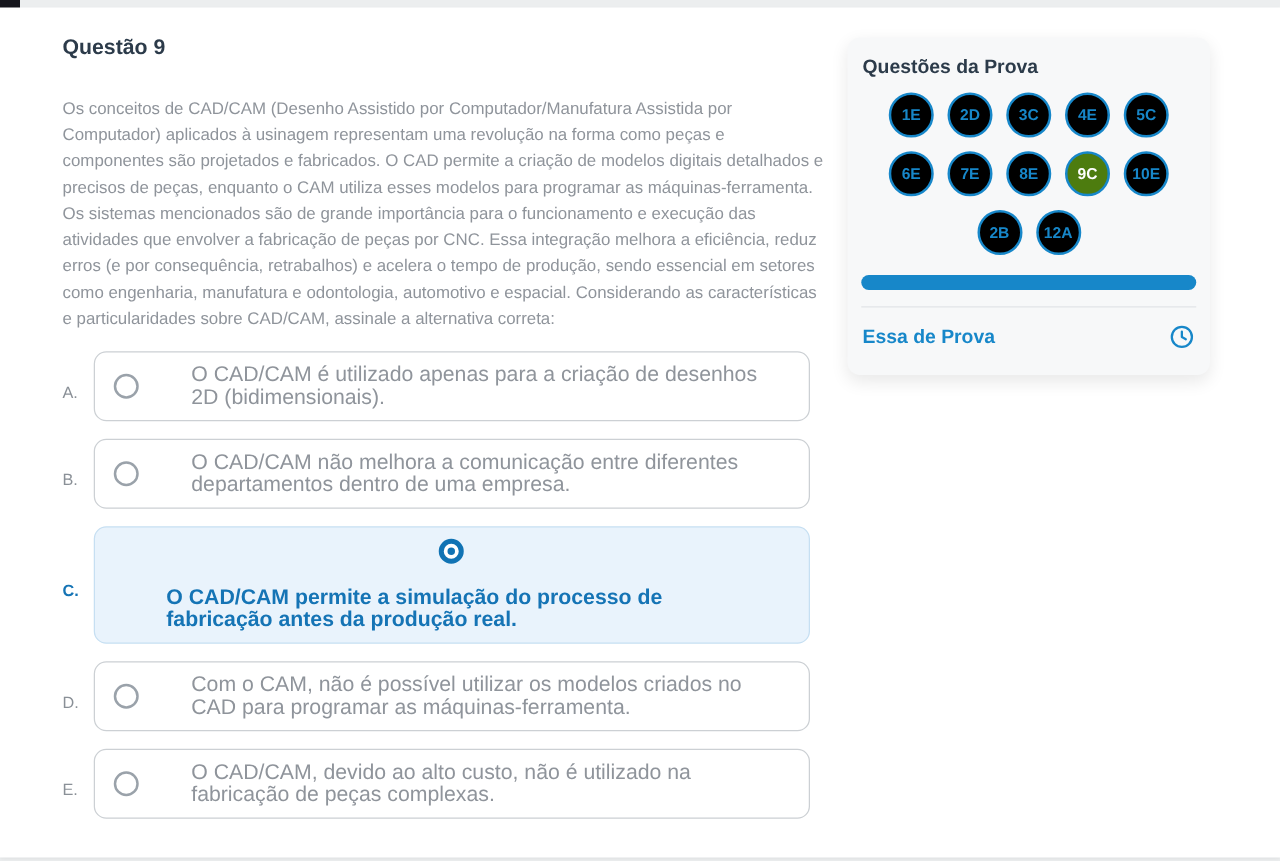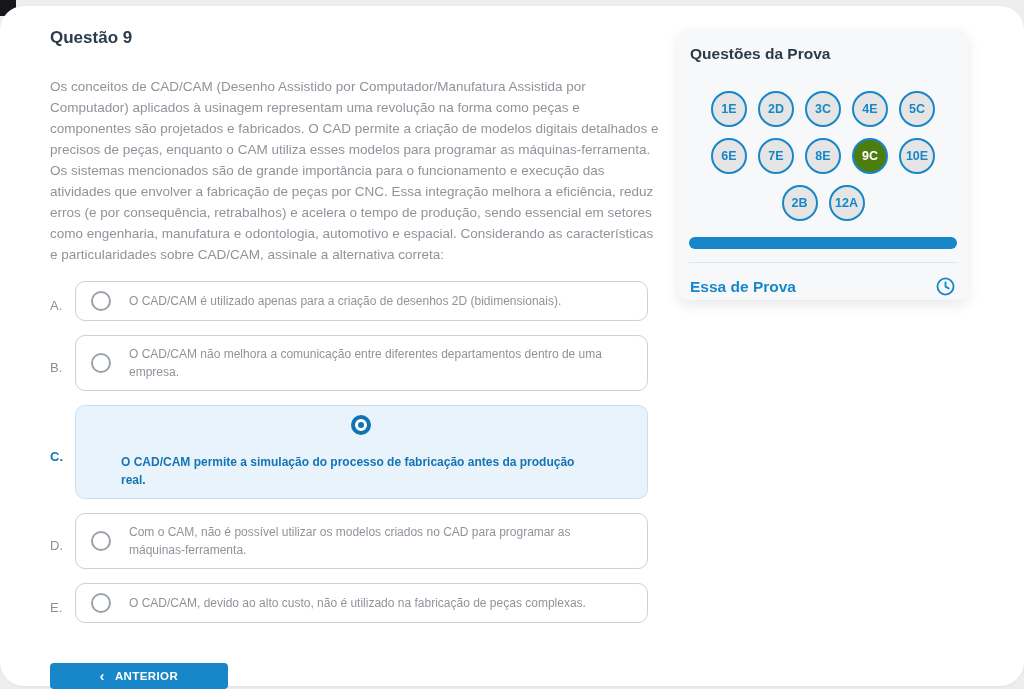--- a/index.html
+++ b/index.html
@@ -8,21 +8,21 @@
     font-family:"Liberation Sans","DejaVu Sans",sans-serif;
     background:#eceeef;
     position:relative;
   }
   .corner-mark {
     position:absolute; top:0; left:0; width:16px; height:16px;
     background:#16161d; z-index:0;
   }
   .page-card {
     position:absolute; left:0; right:0; top:6px; bottom:3px;
-    background:#ffffff; border-radius:24px; z-index:1;
+    background:#ffffff; border-radius:0; z-index:1;
     box-shadow:0 1px 3px rgba(0,0,0,0.06);
   }
   
   .main-col { position:absolute; left:50px; top:22px; width:598px; }
   .q-title { font-size:17px; font-weight:bold; color:#2c3b4a; margin-bottom:16px; }
   .q-statement {
     font-size:13.5px; line-height:21px; color:#8f949b; width:612px;
     margin-bottom:16px;
     margin-top:28px;
   }
@@ -34,21 +34,21 @@
   }
   .opt-box {
     flex:1; border:1px solid #ccd0d4; border-radius:10px; background:#fff;
     display:flex; align-items:center; gap:18px;
     padding:9px 16px 9px 15px; min-height:37px; cursor:pointer;
   }
   .radio {
     position:relative; width:20px; height:20px; flex:0 0 20px;
     border:2px solid #9aa2aa; border-radius:50%; background:#fff;
   }
-  .opt-text { font-size:12px; line-height:18px; color:#8f949b; max-width:480px; }
+  .opt-text { font-size:17px; line-height:18px; color:#8f949b; max-width:480px;margin-left:24px; }
   .option-row.active .opt-letter { color:#1574b5; font-weight:bold; }
   .option-row.active .opt-box { background:#e9f3fc; border-color:#c6dff2;flex-direction:column; }
   .option-row.active .opt-text { color:#1574b5; font-weight:bold; }
   .option-row.active .radio { background:#1173b4; border-color:#1173b4; }
   .option-row.active .radio::after {
     content:""; position:absolute; inset:2px; border:3px solid #fff; border-radius:50%;
   }
   
   .nav-row { display:flex; justify-content:space-between; margin-top:40px; }
   .btn-nav {
@@ -58,28 +58,28 @@
     justify-content:center; gap:10px; font-family:inherit;
   }
   .chev { font-size:14px; font-weight:bold; line-height:1; padding-bottom:1px; }
   
   .side-panel {
     position:absolute; left:678px; top:24px; width:290px; height:270px;
     background:#f7f8f9; border-radius:10px;
     box-shadow:0 5px 14px rgba(0,0,0,0.09);
     padding:15px 11px 16px;
   }
-  .side-title { font-size:15.5px; font-weight:bold; color:#2c3b4a; margin-bottom:28px; padding-left:1px; }
+  .side-title { font-size:15.5px; font-weight:bold; color:#2c3b4a; margin-bottom:11px; padding-left:1px; }
   .bubble-grid {
     display:flex; flex-wrap:wrap; justify-content:center;
     column-gap:11px; row-gap:11px;
   }
   .bubble {
     width:36px; height:36px; border-radius:50%;
-    border:2px solid #1787c9; background:#e5e5e5; color:#1787c9;
+    border:2px solid #1787c9; background:#000000; color:#1787c9;
     font-weight:bold; font-size:12.5px; cursor:pointer;
     display:flex; align-items:center; justify-content:center; font-family:inherit;
   }
   .bubble.active { background:#4d7c0f; color:#fff; }
   .progress-track { margin-top:16px; height:12px; border-radius:6px; }
   .progress-fill { height:12px; background:#1787c9; border-radius:6px; }
   .side-divider { border:none; border-top:1px solid #e2e4e7; margin:13px 0 0; }
   .side-footer { display:flex; justify-content:space-between; align-items:center; margin-top:13px; padding:0 1px; }
   .timer-label { font-size:15.5px; font-weight:bold; color:#1787c9; }
   .clock-btn { background:none; border:none; cursor:pointer; display:flex; padding:0; }

